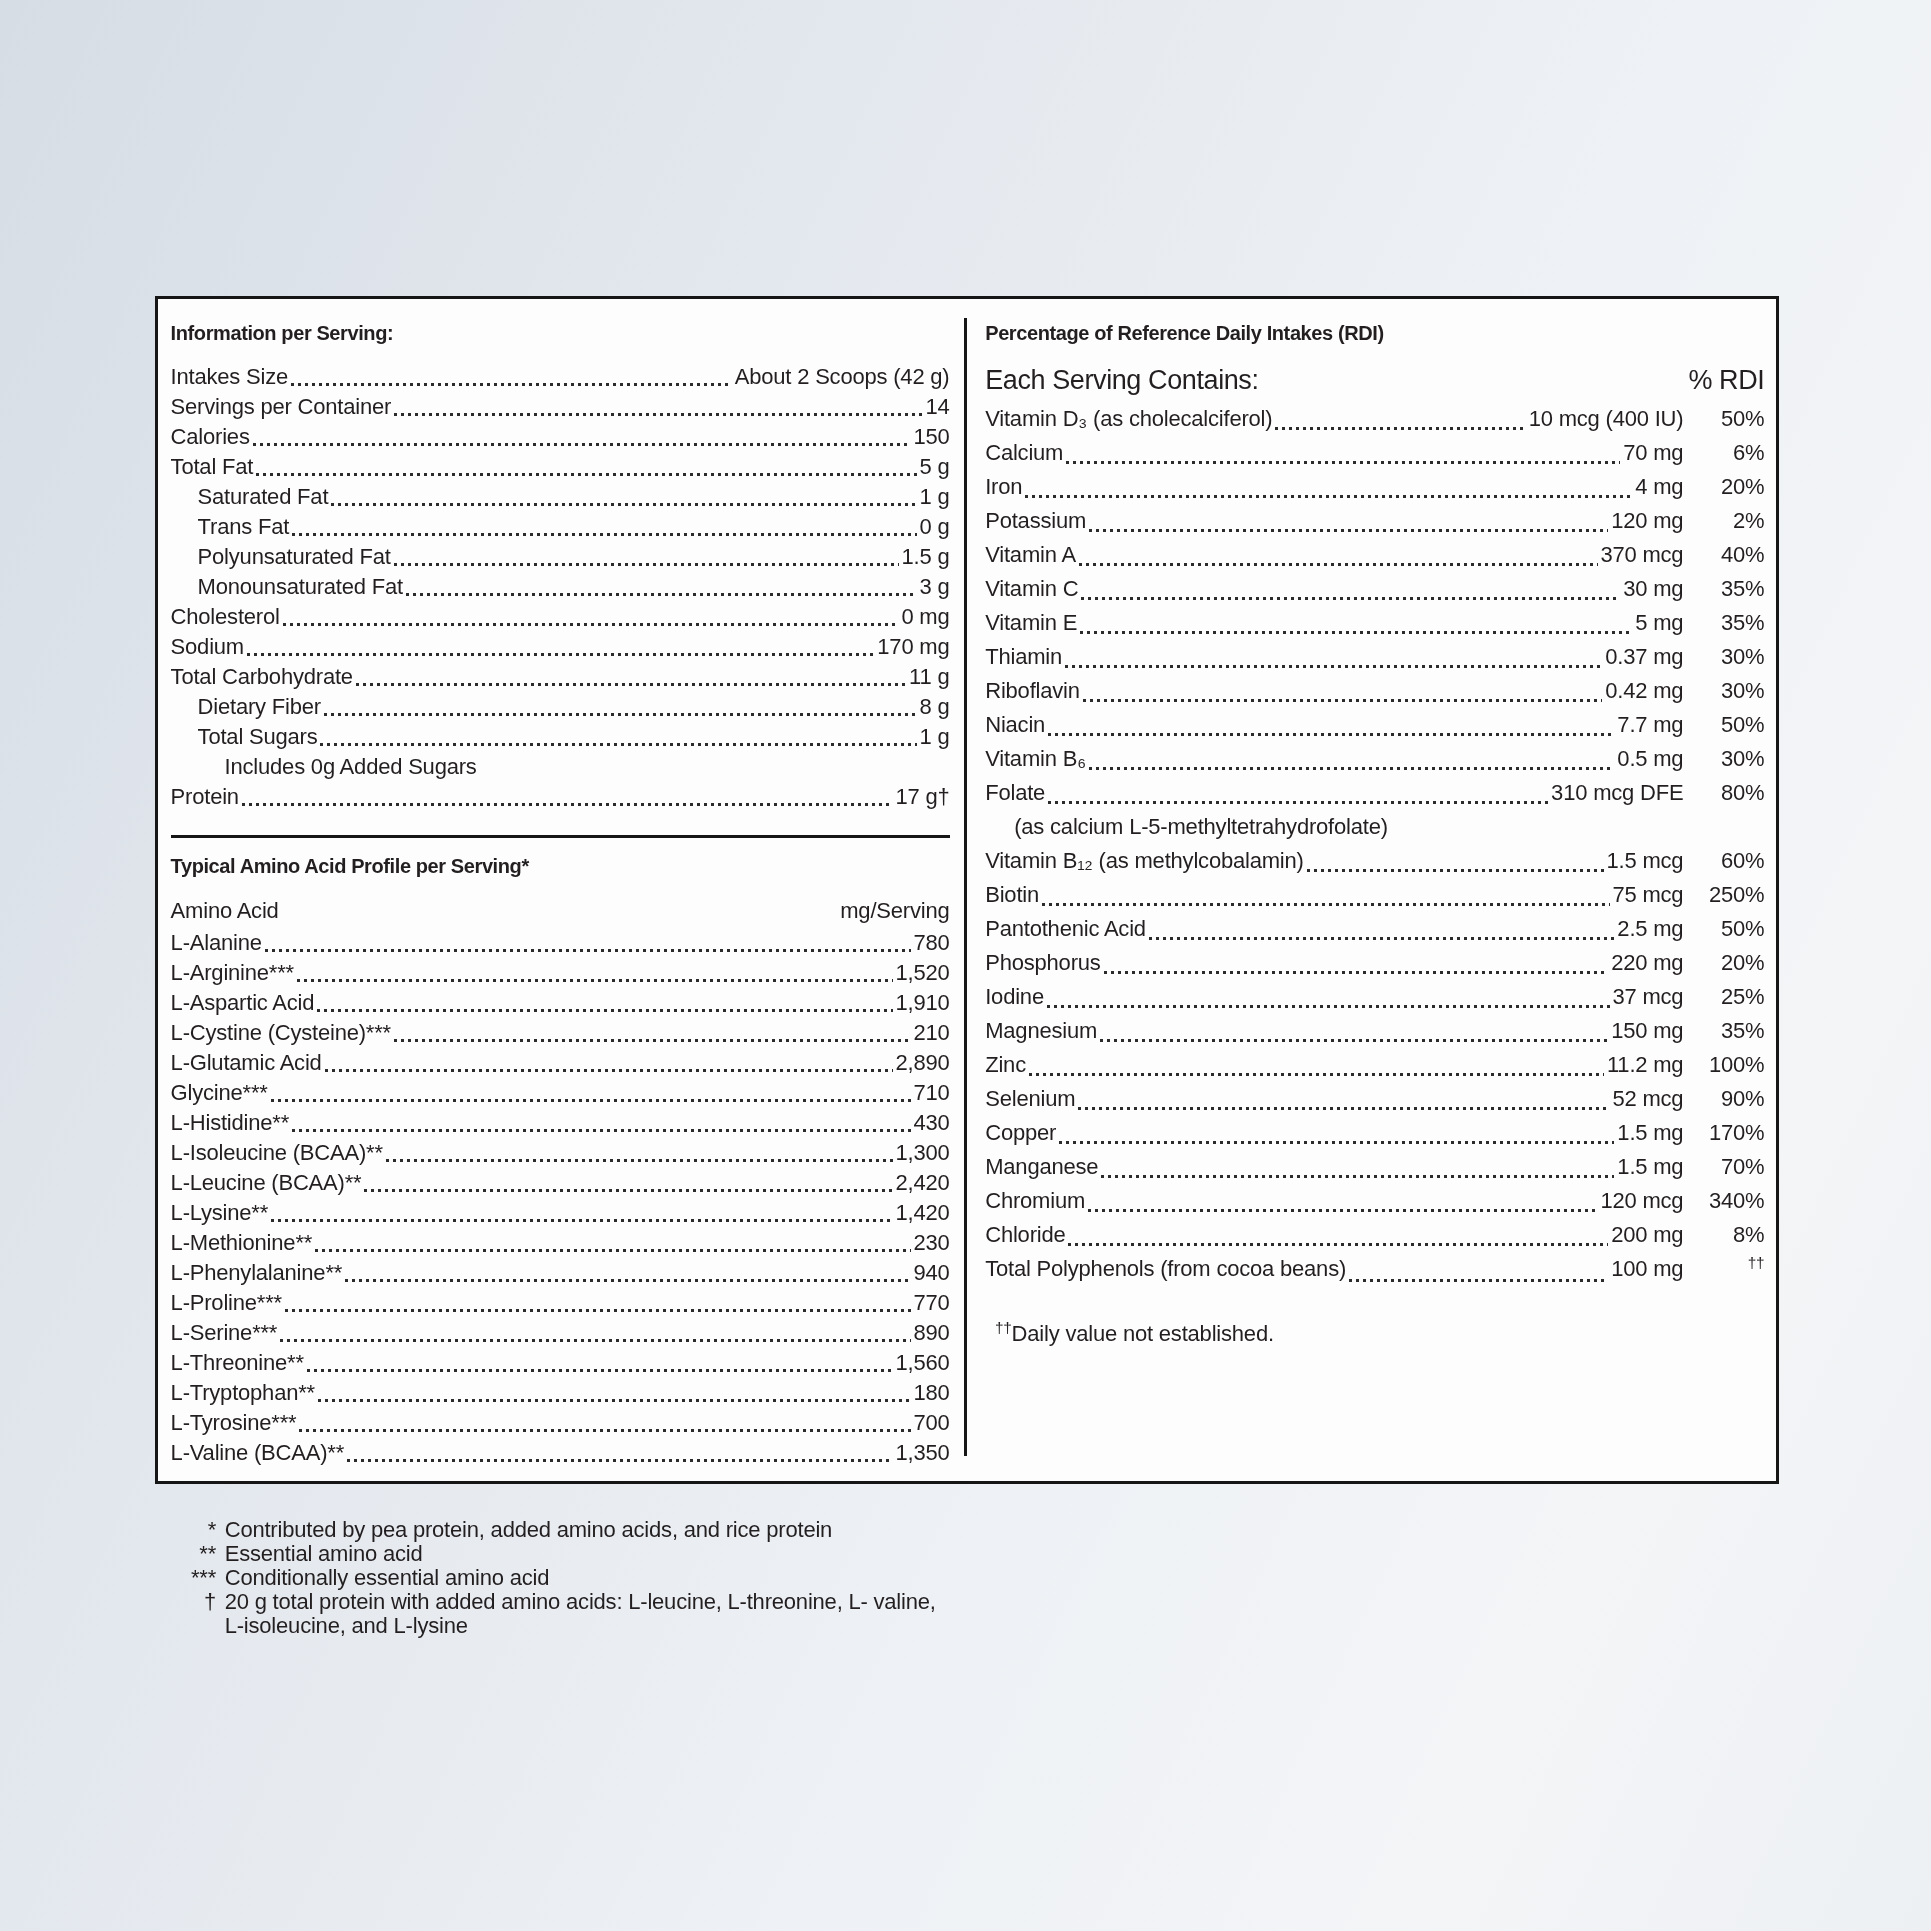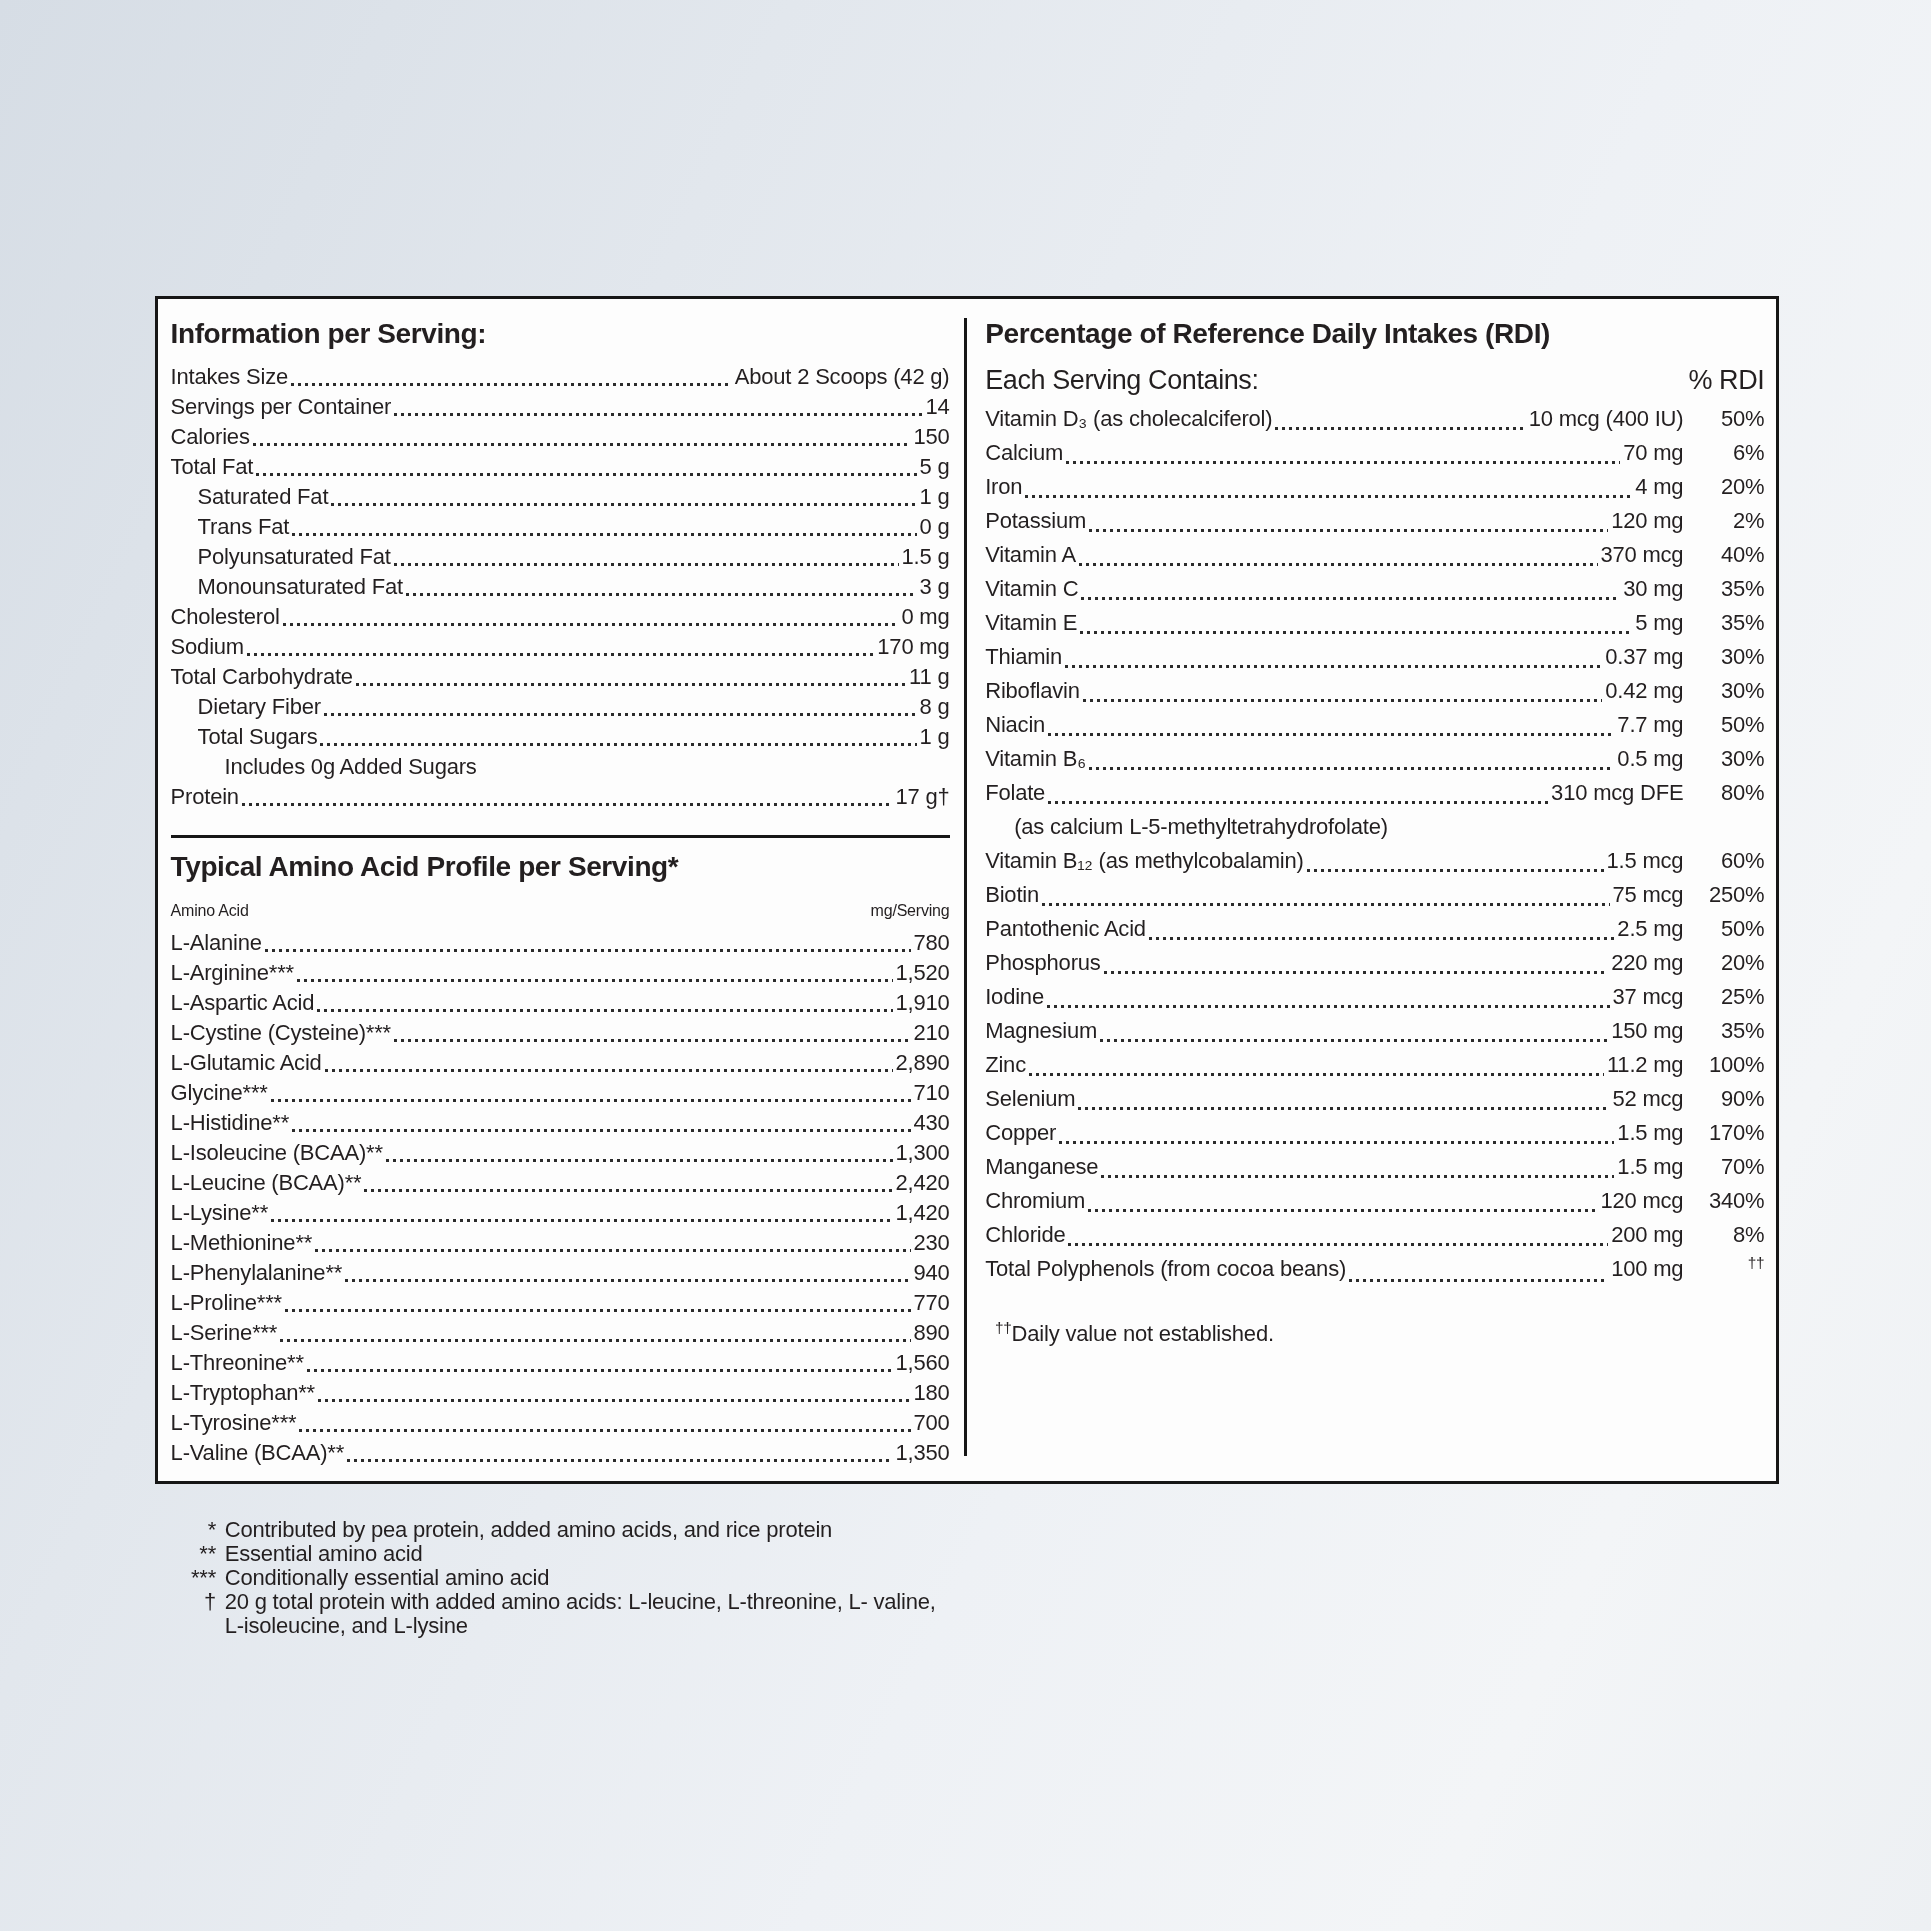--- a/index.html
+++ b/index.html
@@ -17,21 +17,21 @@
     background:#fdfdfd;
     border:3.9px solid #161616;
     box-sizing:border-box;
     display:flex;align-items:stretch;
   }
   .col{box-sizing:border-box;}
   .col-left{width:806px;padding:13.5px 14.5px 0 12.6px;}
   .v-divider{width:2.9px;background:#161616;margin:19.3px 0 25px 0;flex:none;}
   .col-right{flex:1;padding:13.5px 11.6px 0 18.3px;}
   h2{
-    font-size:28px;font-weight:bold;margin:3.9px 0 10.6px 0;
+    font-size:20px;font-weight:bold;margin:3.9px 0 10.6px 0;
     letter-spacing:-0.4px;line-height:35px;
   }
   .row{
     display:flex;align-items:baseline;
     font-size:22px;line-height:30px;letter-spacing:-0.2px;
     white-space:nowrap;
   }
   .rdi-row{line-height:34px;}
   .indent-1{padding-left:27px;}
   .indent-2{padding-left:54px;}
@@ -40,21 +40,21 @@
     flex:1;height:2.9px;align-self:flex-end;
     margin:0 2.9px 5.8px 2.9px;
     background-image:repeating-linear-gradient(90deg,#2b2b2b 0 2.9px,transparent 2.9px 7px);
   }
   .value,.amount{flex:none;white-space:nowrap;}
   .pct{flex:none;width:81px;text-align:right;white-space:nowrap;}
   .pct.sup{font-size:15.4px;position:relative;top:-7.7px;}
   .rdi-note{padding-left:29px;}
   .section-divider{height:2.9px;background:#161616;margin:23px 0 11.6px 0;}
   .amino-header{
-    display:flex;font-size:16px;line-height:31px;letter-spacing:-0.2px;
+    display:flex;font-size:22px;line-height:31px;letter-spacing:-0.2px;
     margin-bottom:1.9px;
   }
   .spacer{flex:1;}
   .rdi-subheader{
     display:flex;align-items:baseline;
     font-size:27px;font-weight:normal;letter-spacing:-0.4px;
     line-height:37px;margin-bottom:2.9px;
   }
   .rdi-subheader .pct-h{font-size:27px;}
   .rdi-footnote{margin:31px 0 0 9.7px;font-size:22px;letter-spacing:-0.2px;}

